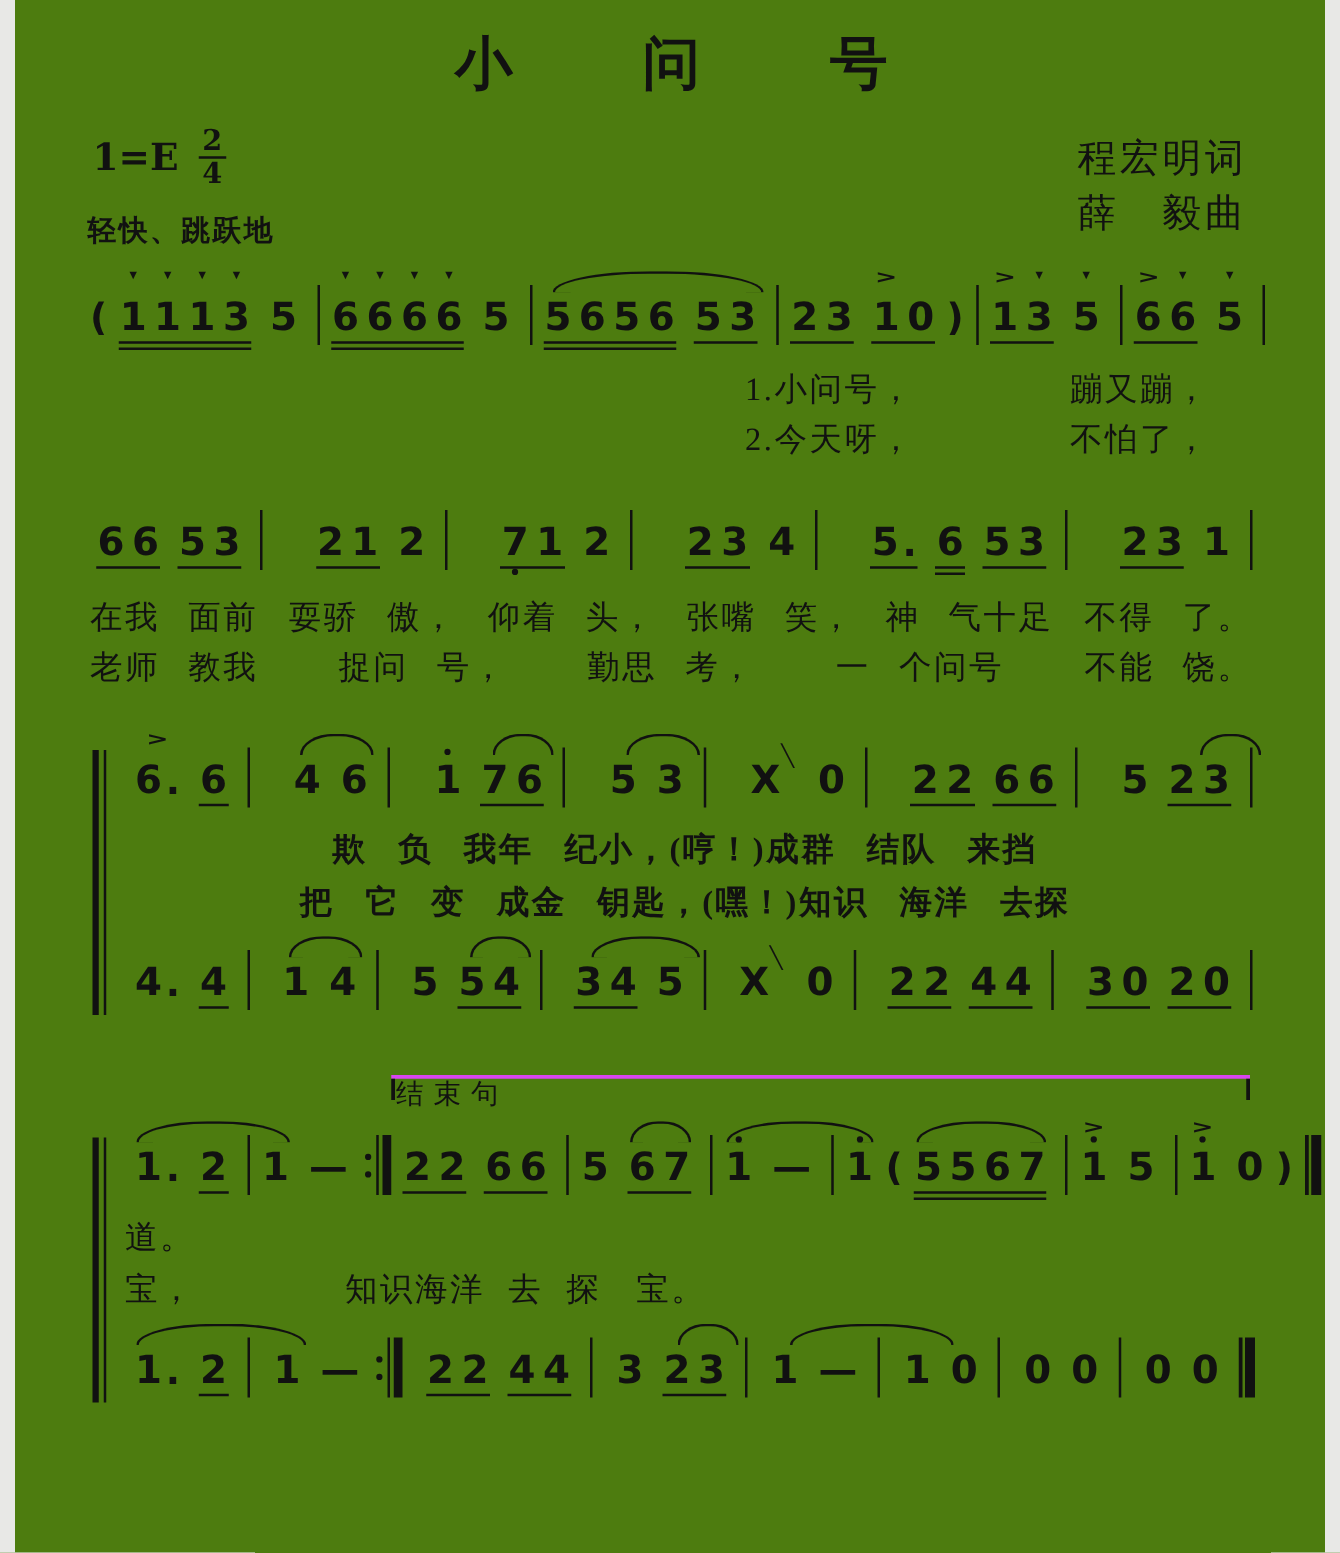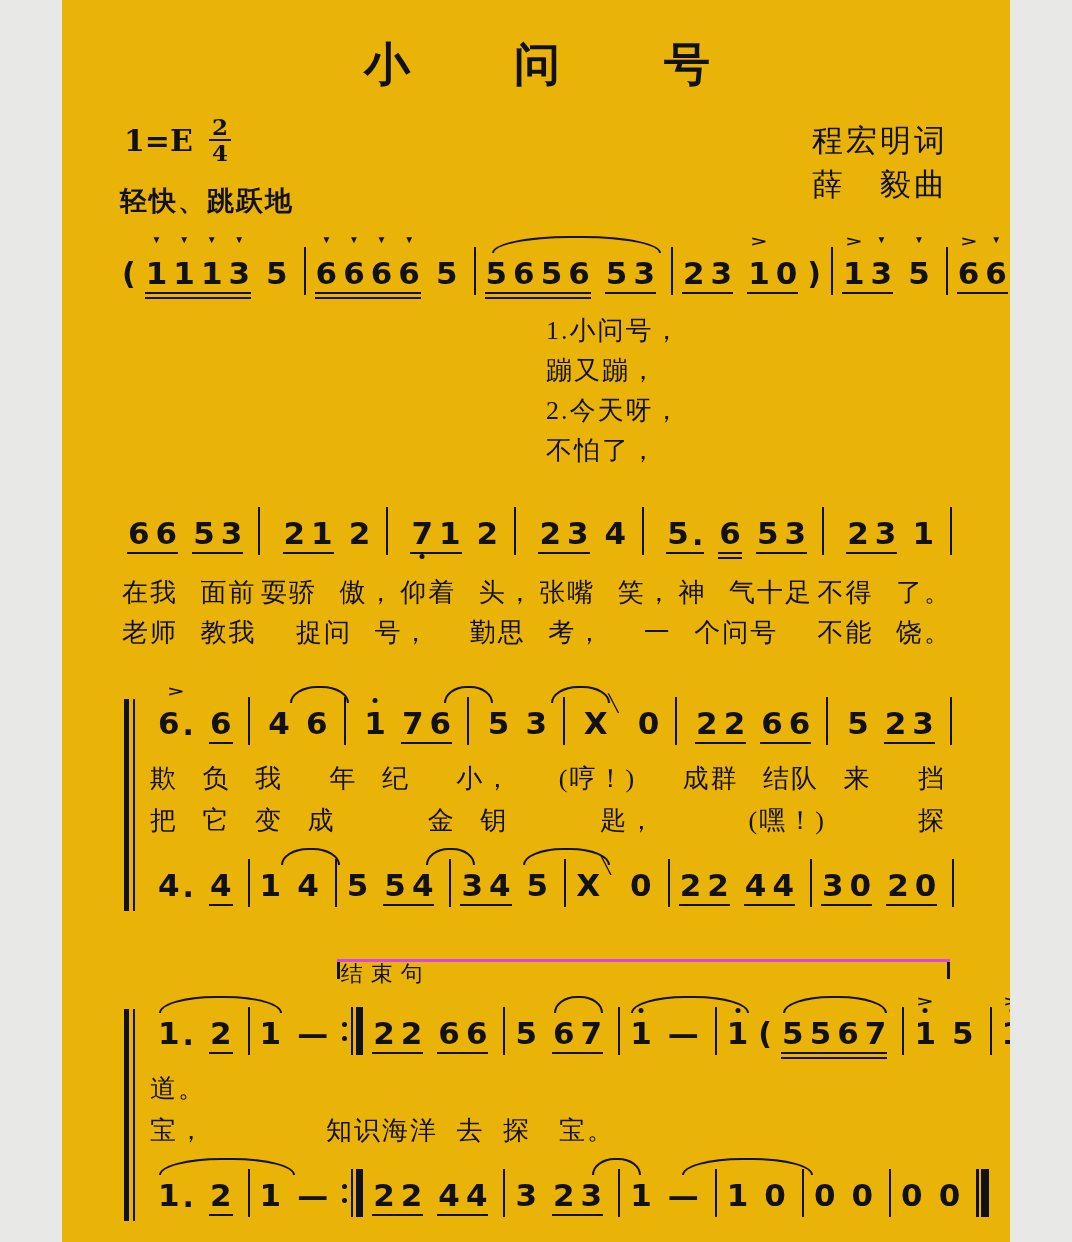--- a/index.html
+++ b/index.html
@@ -1,30 +1,30 @@
 <!DOCTYPE html>
 <html><head>
 <meta charset="utf-8">
 <style>
   html,body{margin:0;padding:0;background:#e8e8e6;}
-  .page{position:relative;width:948px;height:1242px;margin:0 auto;background:#eab308;color:#111;
-        box-sizing:border-box;padding:26px 56px 10px 58px;overflow:hidden;
+  .page{position:relative;width:1048px;height:1242px;margin:0 auto;background:#4d7c0f;color:#111;
+        box-sizing:border-box;padding:12px 56px 10px 58px;overflow:hidden;
         font-family:"Liberation Serif","DejaVu Serif",serif;}
   
   .title{margin:8px 0 0;text-align:center;font-size:46px;font-weight:700;
          letter-spacing:104px;text-indent:104px;white-space:nowrap;}
   .meta-row{position:relative;margin-top:19px;height:96px;}
   .key-time{position:absolute;left:4px;top:0;display:flex;align-items:center;
             font-family:"DejaVu Serif",serif;font-weight:700;font-size:30px;}
   .frac{display:inline-flex;flex-direction:column;align-items:center;margin-left:16px;}
   .frac i{font-style:normal;font-size:23px;line-height:24px;padding:0 3px;}
   .frac i:first-child{border-bottom:2px solid #111;}
   .credits{position:absolute;right:6px;top:4px;text-align:right;font-size:31px;line-height:44px;
            letter-spacing:3px;}
-  .tempo{font-size:27px;font-weight:700;letter-spacing:2px;margin:-28px 0 6px;}
+  .tempo{font-size:23px;font-weight:700;letter-spacing:2px;margin:-28px 0 6px;}
   
   .music-line{position:relative;display:flex;justify-content:space-between;align-items:flex-start;
               min-height:74px;margin-top:14px;}
   .meas{display:inline-flex;align-items:flex-start;}
   .grp{position:relative;display:inline-flex;align-items:flex-start;margin:0 5px;}
   .note{position:relative;display:inline-flex;align-items:flex-end;padding:24px 3px 12px;}
   .note.hasfx{margin-right:14px;}
   .num{font-family:"DejaVu Sans",sans-serif;font-weight:700;font-size:31px;line-height:33px;
        min-width:19px;text-align:center;}
   .adot{font-family:"DejaVu Sans",sans-serif;font-weight:700;font-size:30px;line-height:30px;margin-left:3px;}
@@ -49,24 +49,24 @@
   .br .dot{width:5px;height:5px;border-radius:50%;background:#111;}
   .br .thin{width:2px;height:48px;background:#111;margin-right:3px;}
   .br .thick{width:7px;height:48px;background:#111;}
   .br i,.br .dots{font-style:normal;}
   .slur{position:absolute;top:3px;height:15px;border:2px solid #111;border-bottom:none;
         border-radius:55% 55% 0 0 / 120% 120% 0 0;}
   
   .lyr-block{display:block;}
   .lyr-row{display:flex;font-size:26px;line-height:40px;letter-spacing:2px;}
   .lb1{width:372px;margin:4px 36px 22px auto;}
-  .lb1 .lyr-row{justify-content:space-between;flex-direction:column;}
+  .lb1 .lyr-row{justify-content:space-between;}
   .lb2{margin:6px 2px 30px;}
   .lb2 .lyr-row{justify-content:space-between;word-spacing:14px;align-items:flex-end;}
-  .lb3 .lyr-row{justify-content:space-between;word-spacing:16px;padding-right:8px;}
+  .lb3 .lyr-row{justify-content:center;word-spacing:16px;padding-right:8px;font-weight:bold;}
   .lb4 .lyr-row{justify-content:flex-start;word-spacing:10px;}
   .lb4 .lyr-row:nth-child(2) .lyr-chunk:nth-child(2){margin-left:120px;}
   .lb4 .lyr-row:nth-child(2) .lyr-chunk:nth-child(3){margin-left:28px;}
   
   .system{position:relative;margin-top:26px;padding-left:30px;}
   .system::before{content:'';position:absolute;left:4px;top:16px;bottom:8px;width:5px;background:#111;}
   .system::after{content:'';position:absolute;left:13px;top:16px;bottom:8px;width:2px;background:#111;}
   .system .music-line{margin-top:4px;}
   .system .lyr-row{margin:2px 0;}
   .system.ending{margin-top:74px;}
@@ -521,20 +521,21 @@
           <span class="lyr-chunk">小，</span>
           <span class="lyr-chunk">(哼！)</span>
           <span class="lyr-chunk">成群 结队 来</span>
           <span class="lyr-chunk">挡</span>
         </div>
         <div class="lyr-row">
           <span class="lyr-chunk">把 它 变 成</span>
           <span class="lyr-chunk">金 钥</span>
           <span class="lyr-chunk">匙，</span>
           <span class="lyr-chunk">(嘿！)</span>
+          <span class="lyr-chunk">知识 海洋 去</span>
           <span class="lyr-chunk">探</span>
         </div>
       </div>
     <div class="music-line">
         <span class="meas">
           <span class="grp">
             <span class="note">
               <span class="num">4</span>
               <span class="adot">.</span>
             </span>

